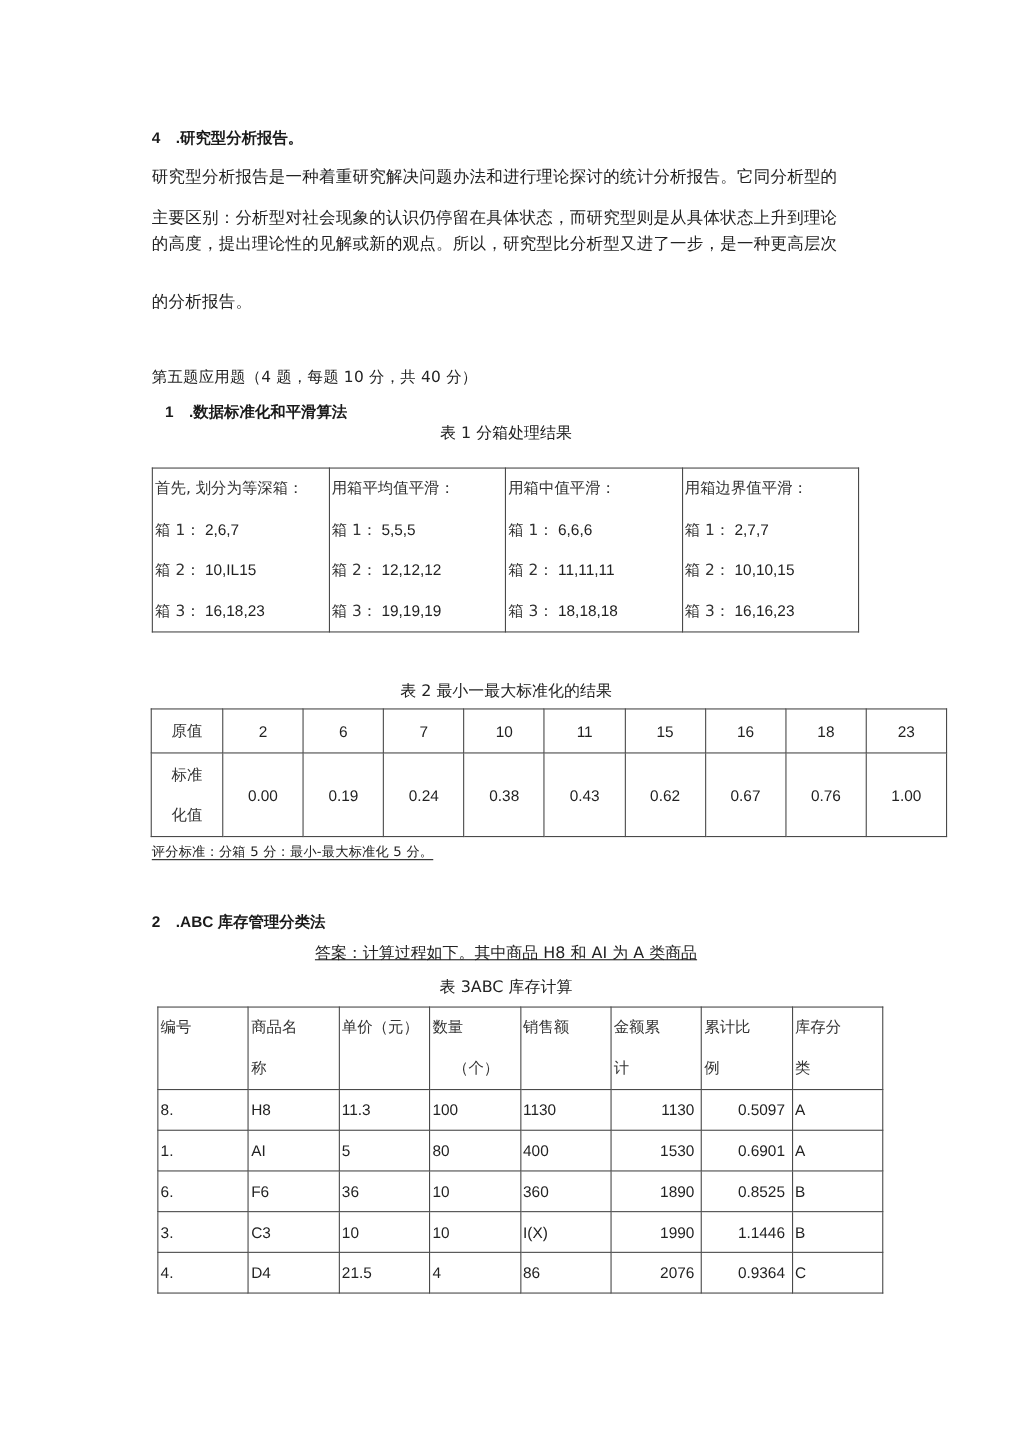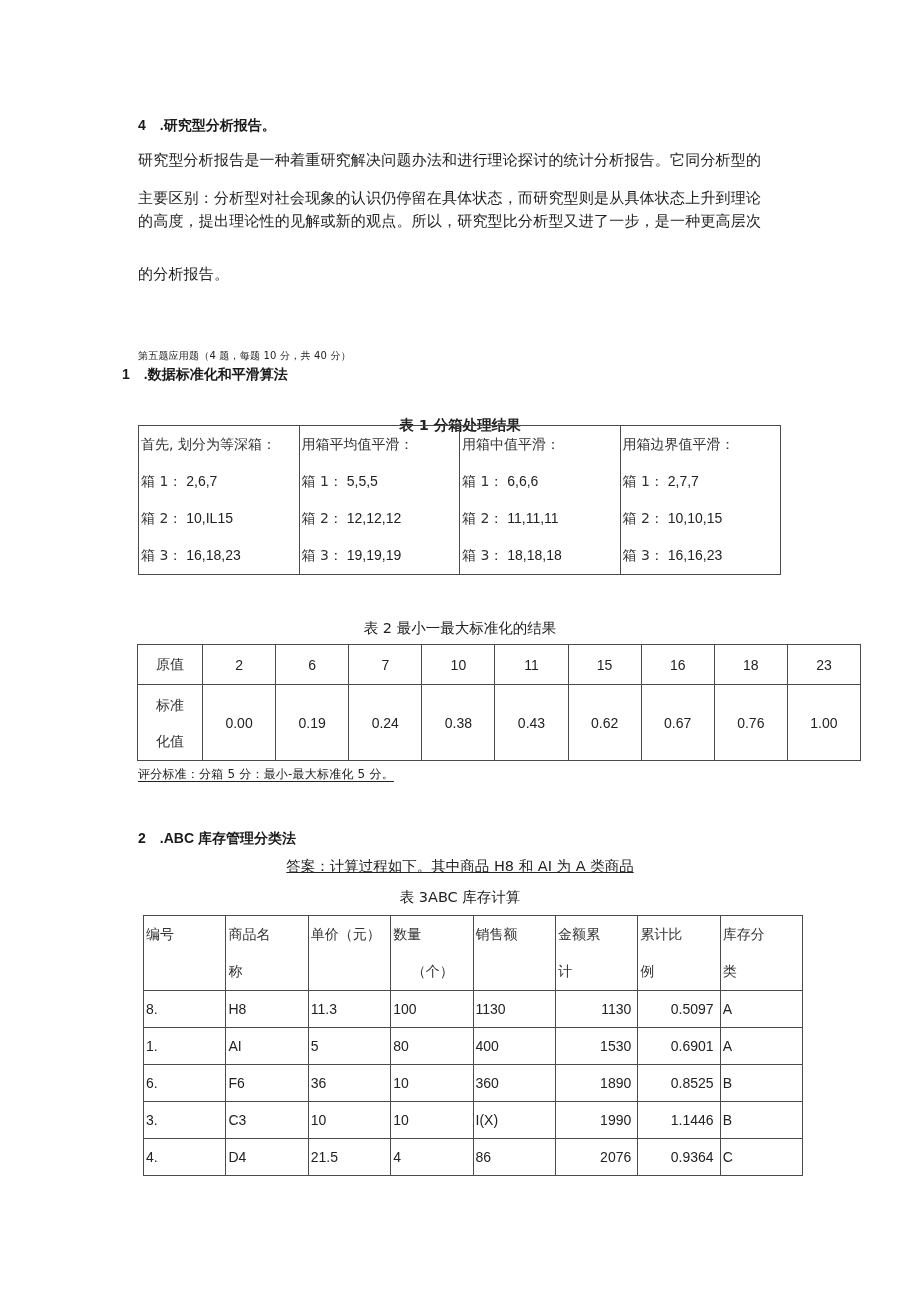--- a/index.html
+++ b/index.html
@@ -39,24 +39,24 @@
 </style>
 </head>
 <body>
 
 <div class="abs h-bold" style="left:138px; top:117px;">4　.研究型分析报告。</div>
 <div class="line" style="top:151px;">研究型分析报告是一种着重研究解决问题办法和进行理论探讨的统计分析报告。它同分析型的</div>
 <div class="line" style="top:189px;">主要区别：分析型对社会现象的认识仍停留在具体状态，而研究型则是从具体状态上升到理论</div>
 <div class="line" style="top:212px;">的高度，提出理论性的见解或新的观点。所以，研究型比分析型又进了一步，是一种更高层次</div>
 <div class="line" style="top:265px;">的分析报告。</div>
 
-<div class="line" style="top:349px; font-size:10px;">第五题应用题（4 题，每题 10 分，共 40 分）</div>
-
-<div class="abs h-bold" style="left:122px; top:366px;">1　.数据标准化和平滑算法</div>
-<div class="caption" style="top:416px;font-weight:bold;">表 1 分箱处理结果</div>
+<div class="line" style="top:334px; font-size:14px;">第五题应用题（4 题，每题 10 分，共 40 分）</div>
+
+<div class="abs h-bold" style="left:150px; top:366px;">1　.数据标准化和平滑算法</div>
+<div class="caption" style="top:384px;">表 1 分箱处理结果</div>
 
 <table id="t1">
   <tbody>
       <tr>
     <td>
       <div class="cell-line cn">首先, 划分为等深箱：</div>
       <div class="cell-line"><span class="cn">箱 1：</span> <span>2,6,7</span></div>
       <div class="cell-line"><span class="cn">箱 2：</span> <span>10,IL15</span></div>
       <div class="cell-line"><span class="cn">箱 3：</span> <span>16,18,23</span></div>
     </td>

